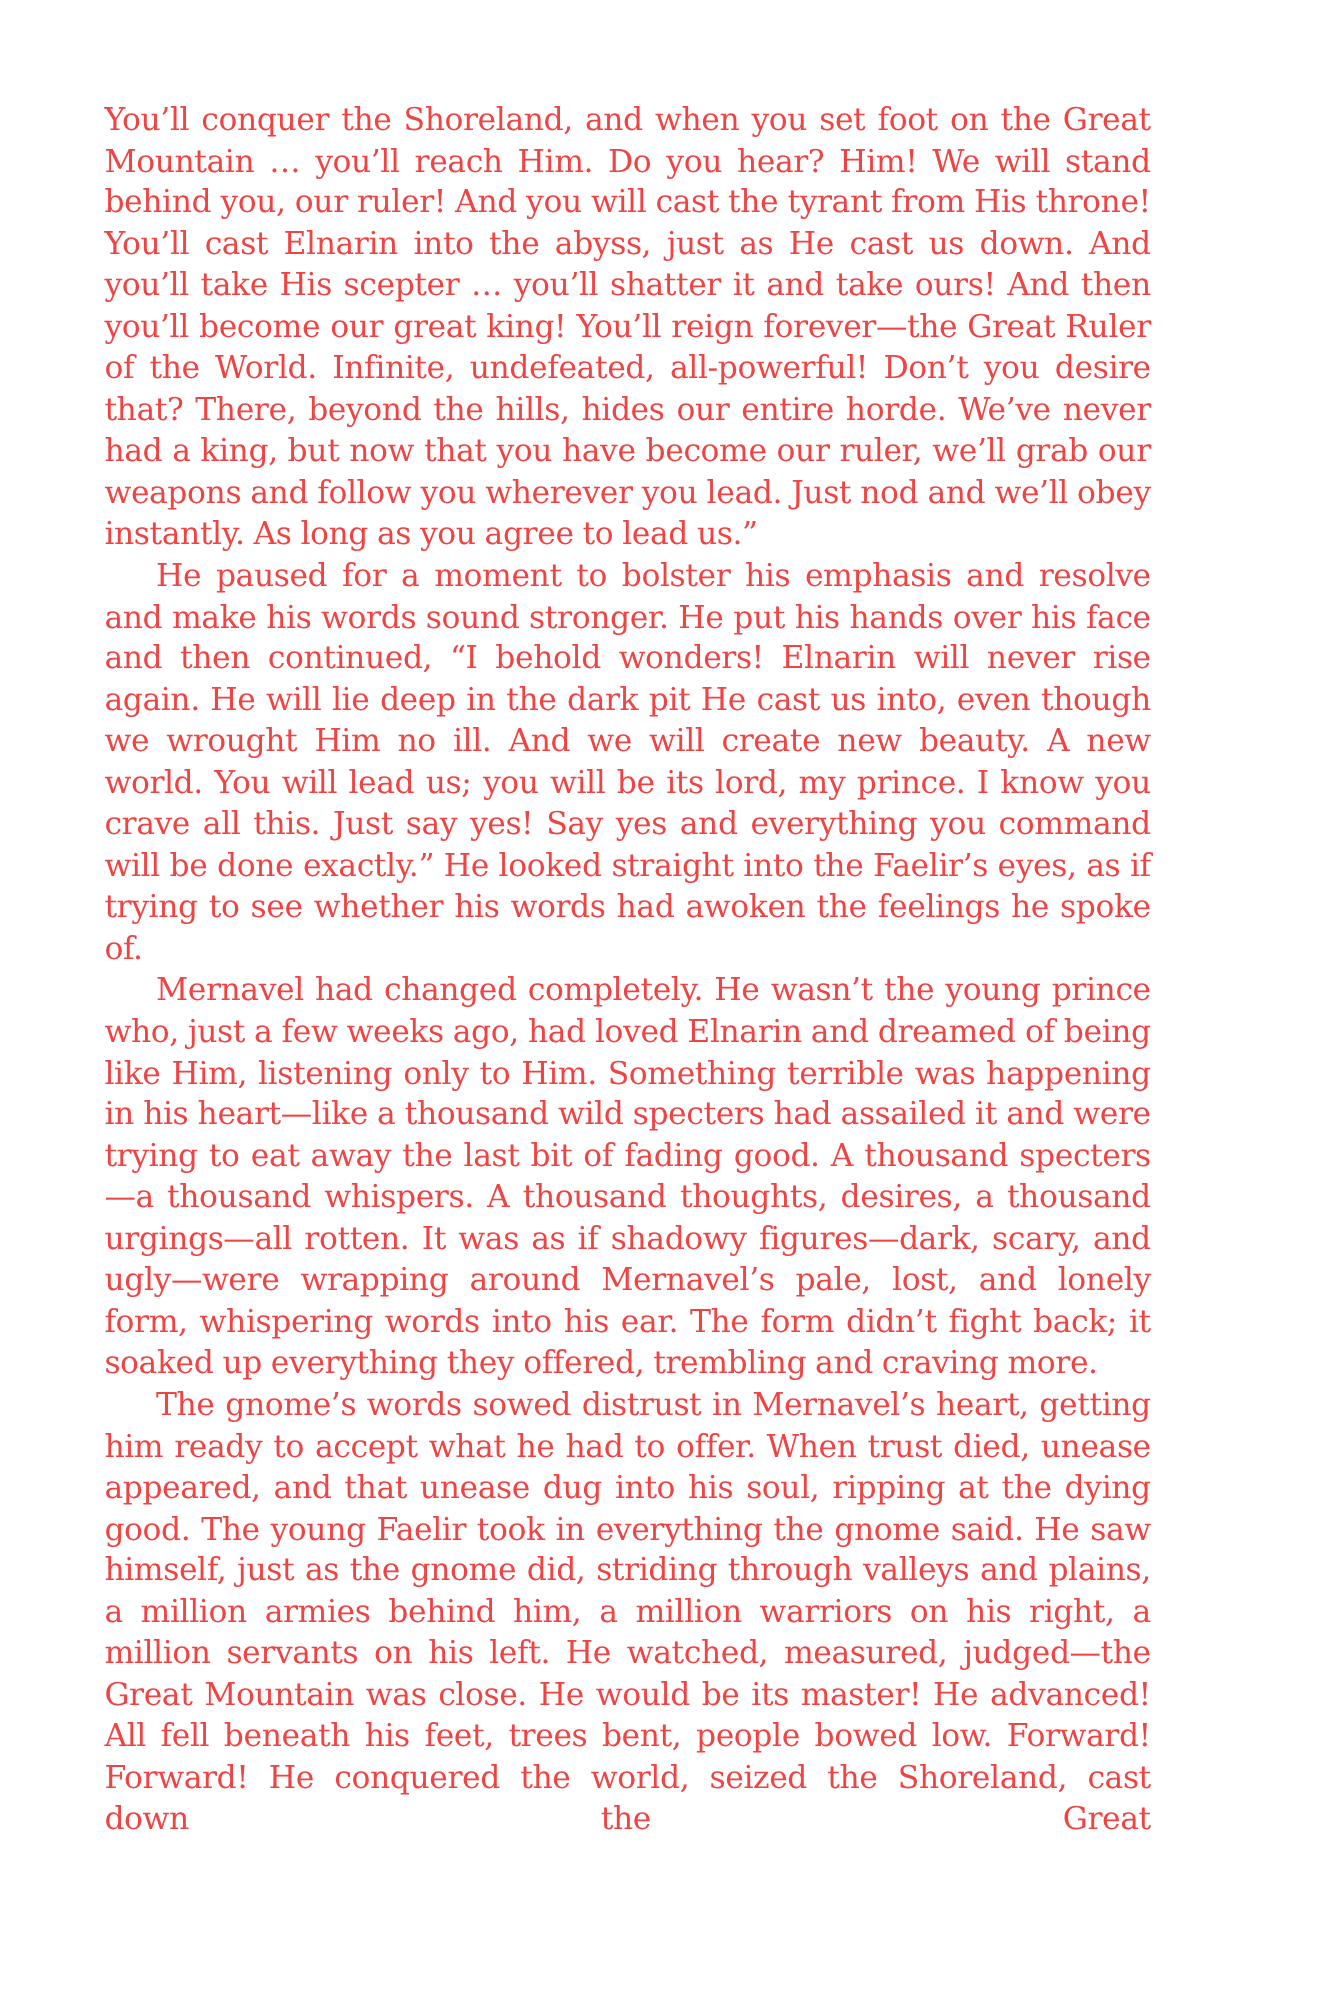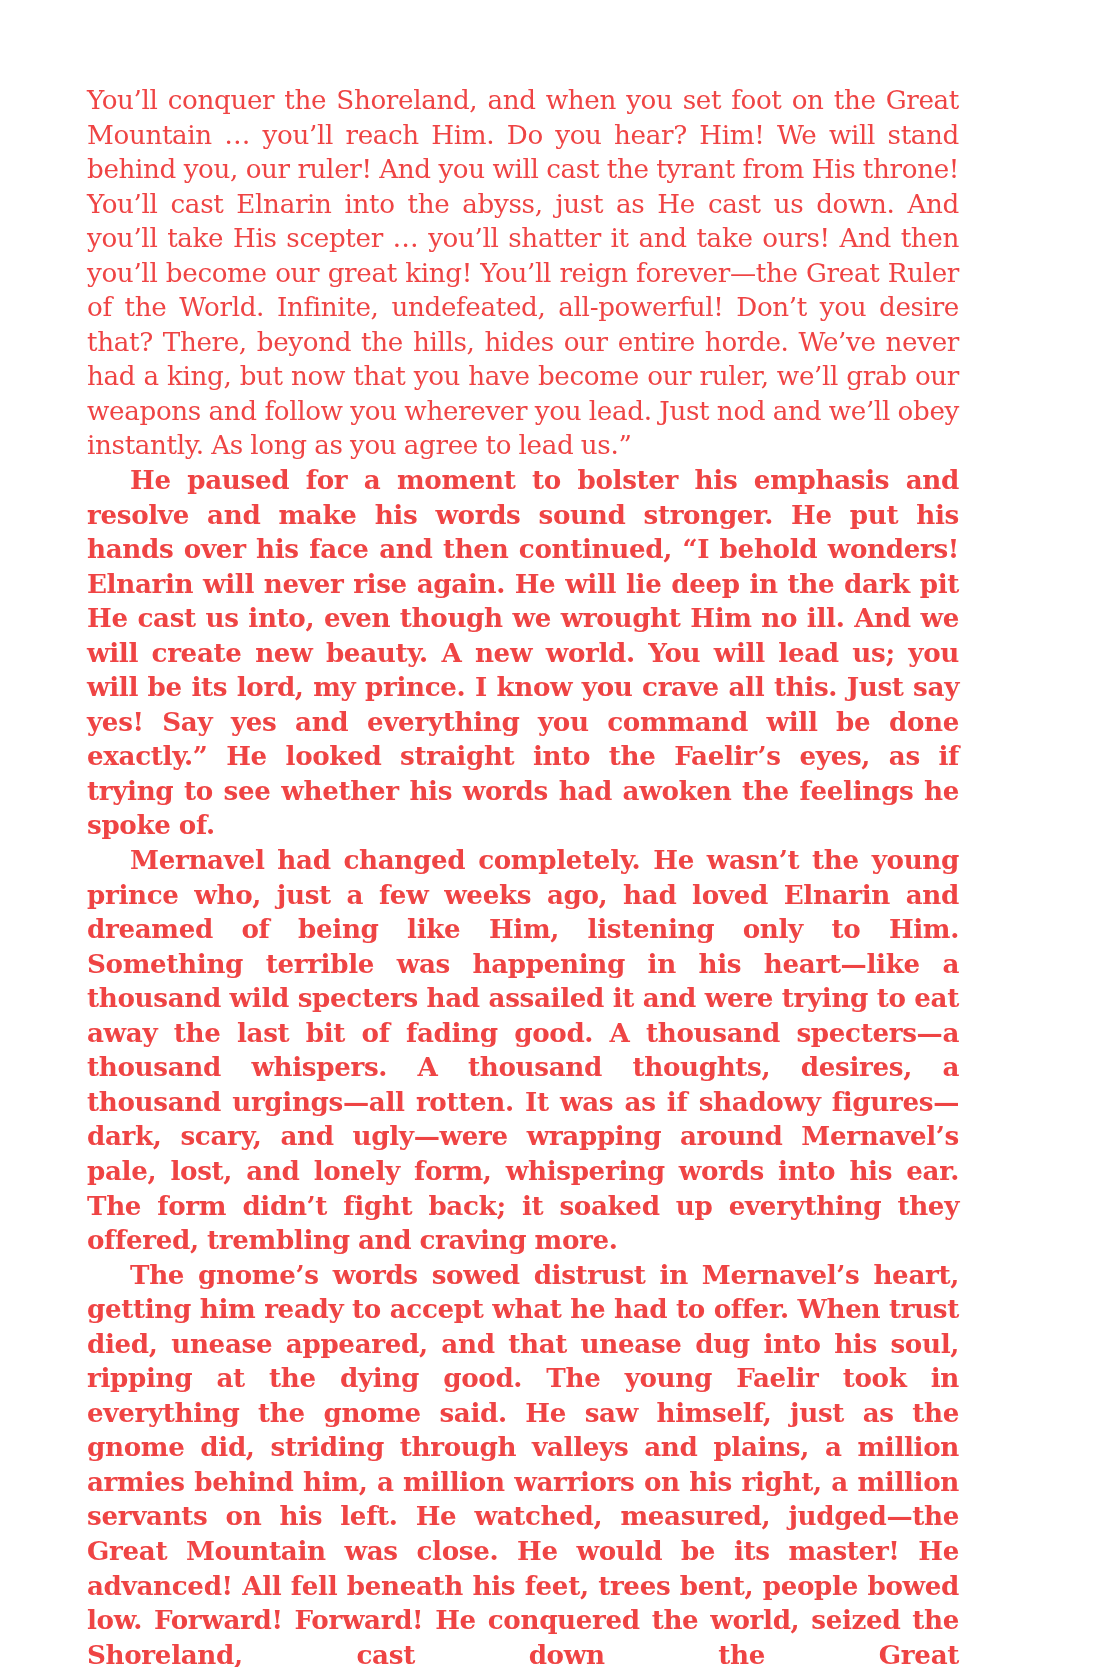--- a/index.html
+++ b/index.html
@@ -12,21 +12,21 @@
     font-family: "DejaVu Serif", serif;
     font-size: 26.2px;
     line-height: 34.55px;
     color: #ef4444;
     text-align: justify;
     letter-spacing: -0.35px;
     word-spacing: -0.5px;
     hyphens: none;
   }
   .page p { margin: 0; padding: 0; }
-  .page p.indent { text-indent: 43px; font-weight: bold; }
+  .page p.indent { text-indent: 43px; }
 </style>
 </head>
 <body>
 
 <div class="page">
   <p>You’ll conquer the Shoreland, and when you set foot on the Great Mountain … you’ll reach Him. Do you hear? Him! We will stand behind you, our ruler! And you will cast the tyrant from His throne! You’ll cast Elnarin into the abyss, just as He cast us down. And you’ll take His scepter … you’ll shatter it and take ours! And then you’ll become our great king! You’ll reign forever—the Great Ruler of the World. Infinite, undefeated, all-powerful! Don’t you desire that? There, beyond the hills, hides our entire horde. We’ve never had a king, but now that you have become our ruler, we’ll grab our weapons and follow you wherever you lead. Just nod and we’ll obey instantly. As long as you agree to lead us.”</p>
   <p class="indent">He paused for a moment to bolster his emphasis and resolve and make his words sound stronger. He put his hands over his face and then continued, “I behold wonders! Elnarin will never rise again. He will lie deep in the dark pit He cast us into, even though we wrought Him no ill. And we will create new beauty. A new world. You will lead us; you will be its lord, my prince. I know you crave all this. Just say yes! Say yes and everything you command will be done exactly.” He looked straight into the Faelir’s eyes, as if trying to see whether his words had awoken the feelings he spoke of.</p>
   <p class="indent">Mernavel had changed completely. He wasn’t the young prince who, just a few weeks ago, had loved Elnarin and dreamed of being like Him, listening only to Him. Something terrible was happening in his heart—like a thousand wild specters had assailed it and were trying to eat away the last bit of fading good. A thousand specters—a thousand whispers. A thousand thoughts, desires, a thousand urgings—all rotten. It was as if shadowy figures—dark, scary, and ugly—were wrapping around Mernavel’s pale, lost, and lonely form, whispering words into his ear. The form didn’t fight back; it soaked up everything they offered, trembling and craving more.</p>
   <p class="indent" style="text-align-last: justify;">The gnome’s words sowed distrust in Mernavel’s heart, getting him ready to accept what he had to offer. When trust died, unease appeared, and that unease dug into his soul, ripping at the dying good. The young Faelir took in everything the gnome said. He saw himself, just as the gnome did, striding through valleys and plains, a million armies behind him, a million warriors on his right, a million servants on his left. He watched, measured, judged—the Great Mountain was close. He would be its master! He advanced! All fell beneath his feet, trees bent, people bowed low. Forward! Forward! He conquered the world, seized the Shoreland, cast down the Great</p>
 </div>

